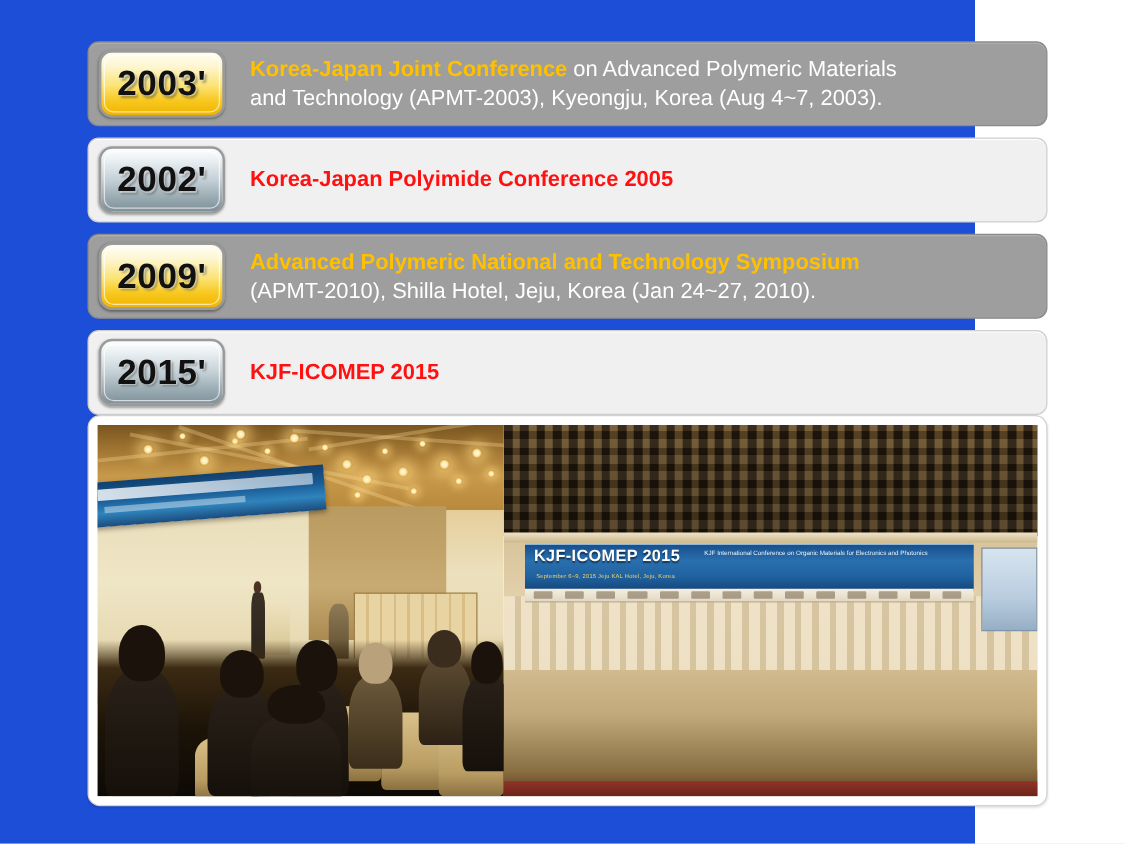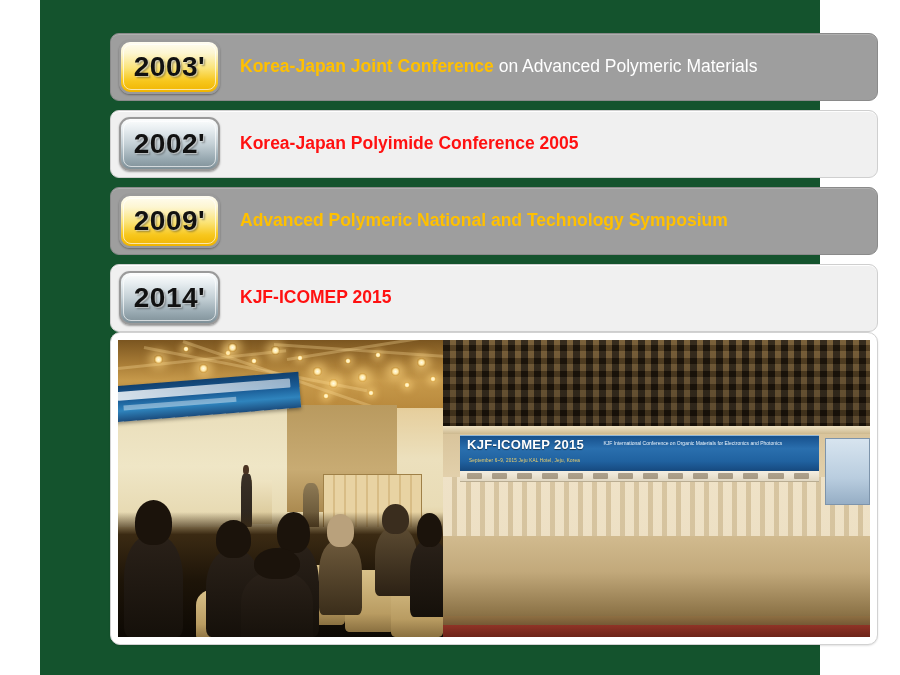--- a/index.html
+++ b/index.html
@@ -12,22 +12,21 @@
     height: 675px;
     font-family: "Liberation Sans", sans-serif;
     overflow: hidden;
     position: relative;
   }
   #stage {
     position: absolute;
     left: 0; top: 0;
     width: 780px;
     height: 675px;
-    background: #14532d;
-    margin-left: 40px;
+    background: #1d4ed8;
   }
 
   
   .timeline {
     position: absolute;
     left: 70px;
     top: 33px;
     width: 768px;
   }
   .row {
@@ -405,47 +404,49 @@
 
   <div class="timeline">
 
     <div class="row dark r1">
       <div class="badge gold">
         <span class="badge-inner-ring"></span>
         <span class="badge-year">2003'</span>
       </div>
       <div class="row-text">
         <p class="line1"><span>Korea-Japan Joint Conference</span><span class="rest"> on Advanced Polymeric Materials</span></p>
+        <p class="line2">and Technology (APMT-2003), Kyeongju, Korea (Aug 4~7, 2003).</p>
       </div>
     </div>
 
     <div class="row light r2">
       <div class="badge silver">
         <span class="badge-inner-ring"></span>
         <span class="badge-year">2002'</span>
       </div>
       <div class="row-text">
         <p class="line1"><span>Korea-Japan Polyimide Conference 2005</span><span class="rest"></span></p>
       </div>
     </div>
 
     <div class="row dark r3">
       <div class="badge gold">
         <span class="badge-inner-ring"></span>
         <span class="badge-year">2009'</span>
       </div>
       <div class="row-text">
         <p class="line1"><span>Advanced Polymeric National and Technology Symposium</span><span class="rest"></span></p>
+        <p class="line2">(APMT-2010), Shilla Hotel, Jeju, Korea (Jan 24~27, 2010).</p>
       </div>
     </div>
 
     <div class="row light r4">
       <div class="badge silver">
         <span class="badge-inner-ring"></span>
-        <span class="badge-year">2014'</span>
+        <span class="badge-year">2015'</span>
       </div>
       <div class="row-text">
         <p class="line1"><span>KJF-ICOMEP 2015</span><span class="rest"></span></p>
       </div>
     </div>
   </div>
 
   <div class="photo-panel">
 
     <div class="photo photo-left">

